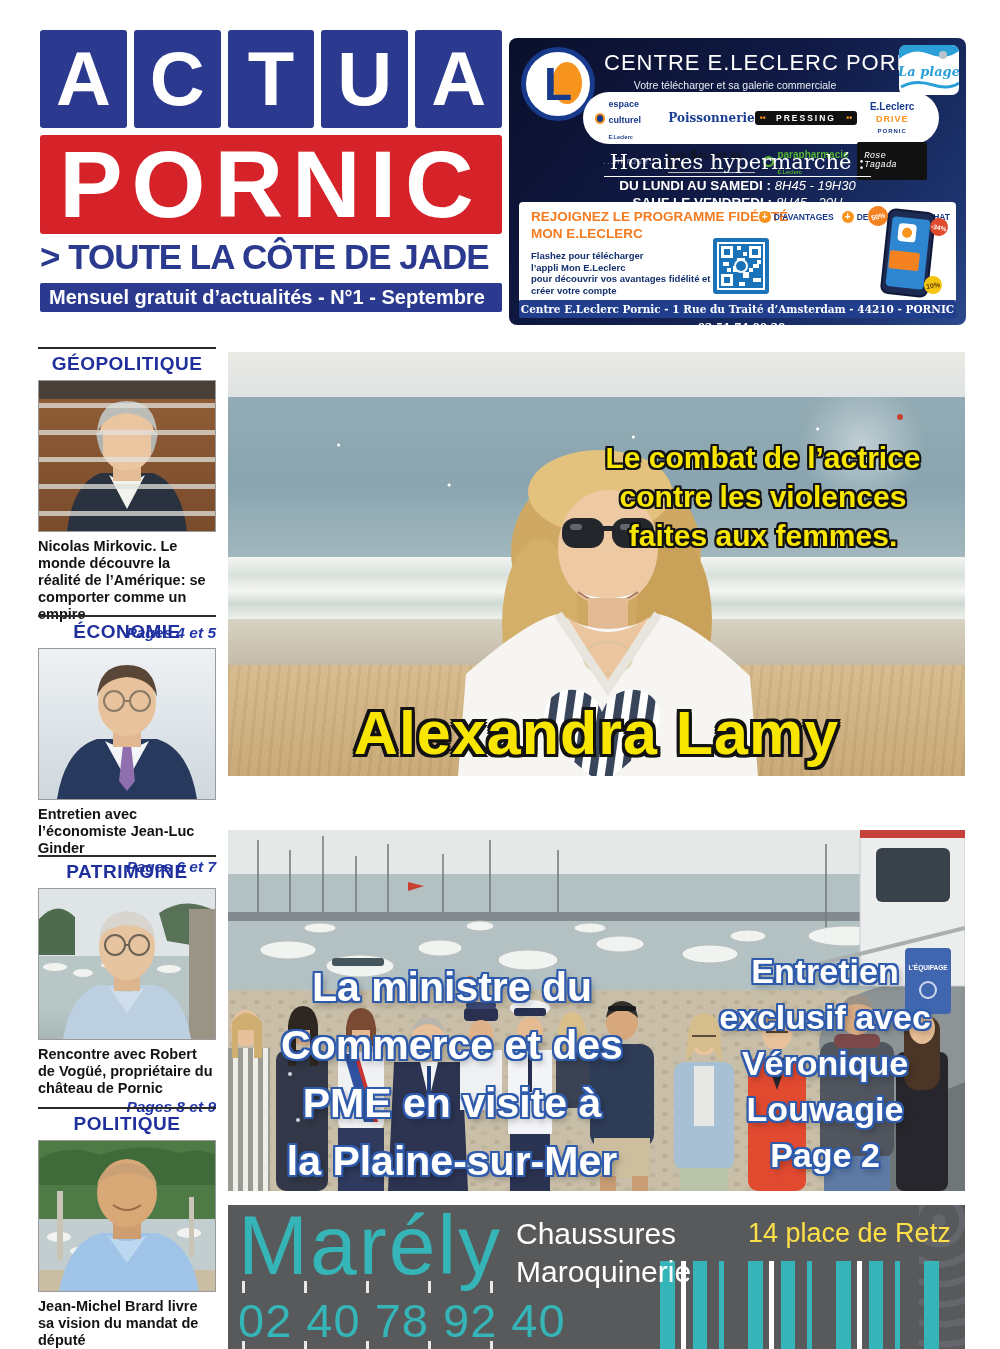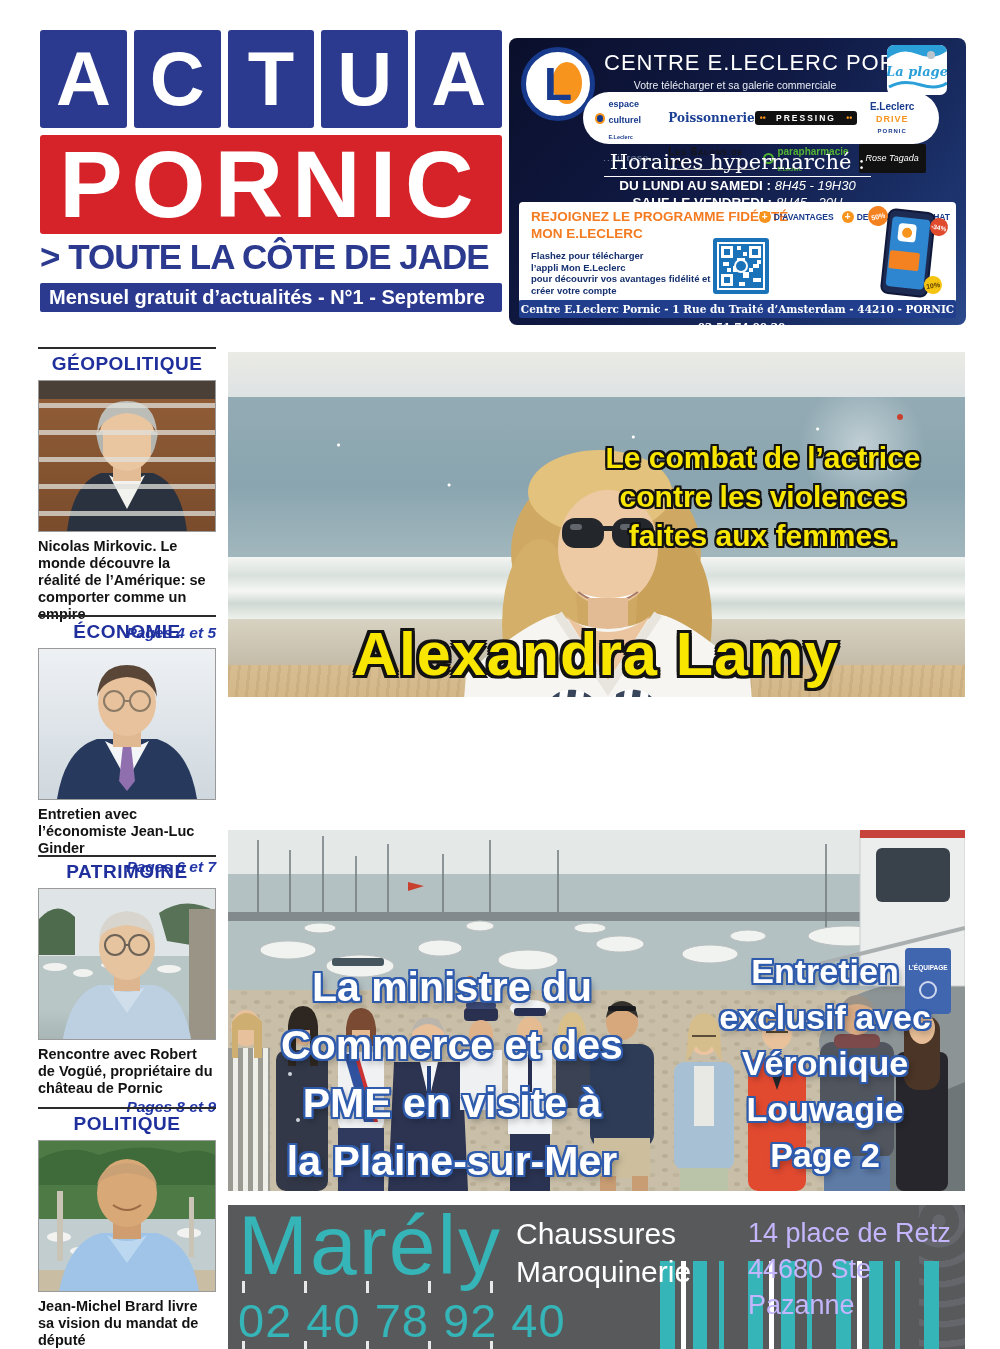--- a/index.html
+++ b/index.html
@@ -21,21 +21,21 @@
   .leclerc{position:absolute;left:509px;top:38px;width:457px;height:287px;border-radius:8px;
            background:linear-gradient(130deg,#0a0f2b 0%,#101a45 45%,#1d3570 85%,#2c4a8e 100%);overflow:hidden;}
   .lec-logo{position:absolute;left:12px;top:9px;width:74px;height:74px;border-radius:50%;
             background:#fff;border:5px solid #173a8c;box-sizing:border-box;}
   .lec-logo .crescent{position:absolute;right:8px;top:10px;width:30px;height:42px;border-radius:50%;background:#f7941d;}
   .lec-logo .L{position:absolute;left:0;top:0;width:100%;height:100%;display:flex;align-items:center;justify-content:center;
                color:#173a8c;font-size:46px;font-weight:800;}
   .lec-title{position:absolute;left:95px;right:100px;top:12px;text-align:center;color:#fff;
              font-size:22px;font-weight:400;letter-spacing:1px;white-space:nowrap;}
   .lec-sub{position:absolute;left:95px;right:100px;top:41px;text-align:center;color:#e9edf5;font-size:10.5px;}
-  .laplage{position:absolute;right:19px;top:7px;width:60px;height:50px;background:#fff;border-radius:7px;overflow:hidden;}
+  .laplage{position:absolute;right:7px;top:7px;width:60px;height:50px;background:#fff;border-radius:7px;overflow:hidden;}
   .laplage svg{display:block;}
   .lec-pill{position:absolute;left:74px;top:54px;width:356px;height:52px;background:#fff;border-radius:26px;
             display:grid;grid-template-columns:1fr 1.15fr 1.05fr .95fr;grid-template-rows:1fr 1fr;
             align-items:center;justify-items:center;padding:2px 12px;box-sizing:border-box;}
   .brand{display:flex;align-items:center;gap:3px;line-height:1;}
   .brand .ec-icon{width:11px;height:11px;border-radius:50%;border:2.5px solid #f7941d;box-sizing:border-box;background:#173a8c;}
   .brand .ec-txt{color:#173a8c;font-weight:800;font-size:9px;text-align:left;}
   .brand .ec-sub{font-size:5.5px;color:#173a8c;font-weight:700;}
   .poiss{font-family:"DejaVu Serif",serif;font-weight:700;color:#1b3f94;font-size:12px;}
   .pressing{background:#111;border-radius:3px;color:#fff;font-size:8.5px;font-weight:700;letter-spacing:2px;
@@ -45,21 +45,21 @@
   .drive .d1{color:#173a8c;font-weight:800;font-size:10px;}
   .drive .d2{color:#f7941d;font-weight:800;font-size:9px;letter-spacing:1px;}
   .drive .d3{color:#173a8c;font-weight:800;font-size:6px;letter-spacing:1px;}
   .lilirose{color:#7c8aa8;font-size:9.5px;letter-spacing:1px;}
   .salons{color:#151515;font-size:10px;font-variant:small-caps;letter-spacing:1px;border-bottom:1px solid #b9b9b9;
           padding-bottom:2px;font-weight:600;}
   .para{display:flex;align-items:center;gap:3px;}
   .para .p-icon{width:11px;height:11px;border-radius:50%;border:2.5px solid #53b332;box-sizing:border-box;}
   .para .p-txt{color:#53b332;font-weight:800;font-size:10px;}
   .para .p-sub{color:#53b332;font-size:5.5px;font-weight:700;}
-  .rose{background:#111;border-radius:2px;color:#fff;font-family:Liberation Sans, sans-serif;font-style:italic;
+  .rose{background:#111;border-radius:2px;color:#fff;font-family:Liberation Mono, monospace;font-style:italic;
         font-size:9px;padding:10px 7px;}
   .hours-title{position:absolute;left:0;right:0;top:112px;text-align:center;}
   .hours-title span{font-family:"DejaVu Serif",serif;color:#fff;font-size:21px;border-bottom:1.5px solid #fff;
                     padding:0 6px 2px;}
   .hour-line{position:absolute;left:0;right:0;text-align:center;color:#fff;font-size:13.5px;font-weight:800;}
   .hour-line i{font-weight:400;font-style:italic;font-size:13px;}
   .fid-box{position:absolute;left:10px;top:164px;width:437px;height:101px;background:#fff;border-radius:4px;}
   .fid-l1{position:absolute;left:12px;top:7px;color:#f47b20;font-size:13.5px;font-weight:800;}
   .fid-l2{position:absolute;left:12px;top:24px;color:#f47b20;font-size:13.5px;font-weight:800;}
   .fid-benefits{position:absolute;right:6px;top:9px;display:flex;gap:8px;align-items:center;}
@@ -103,21 +103,21 @@
     text-shadow:-2px -2px 0 #121212,2px -2px 0 #121212,-2px 2px 0 #121212,2px 2px 0 #121212,
                 -2px 0 0 #121212,2px 0 0 #121212,0 -2px 0 #121212,0 2px 0 #121212;}
   .outline-yellow-big{color:#f8e600;font-weight:800;
     text-shadow:-3px -3px 0 #121212,3px -3px 0 #121212,-3px 3px 0 #121212,3px 3px 0 #121212,
                 -3px 0 0 #121212,3px 0 0 #121212,0 -3px 0 #121212,0 3px 0 #121212;}
   .outline-blue{color:#fff;font-weight:800;
     text-shadow:-2px -2px 0 #2f5bad,2px -2px 0 #2f5bad,-2px 2px 0 #2f5bad,2px 2px 0 #2f5bad,
                 -2px 0 0 #2f5bad,2px 0 0 #2f5bad,0 -2px 0 #2f5bad,0 2px 0 #2f5bad,3px 4px 7px rgba(0,0,0,.35);}
 
   
-  .photo1{position:absolute;left:228px;top:352px;width:737px;height:345px;overflow:hidden;background:#8b5cf6;}
+  .photo1{position:absolute;left:228px;top:352px;width:737px;height:424px;overflow:hidden;background:#8b5cf6;}
   .beach-sky{position:absolute;left:0;top:0;right:0;height:45px;background:linear-gradient(180deg,#ebebe5,#dde2e3);}
   .beach-sea{position:absolute;left:0;top:45px;right:0;height:160px;
      background-image:
        radial-gradient(circle 90px at 86% 30%,rgba(255,255,255,.45),transparent 70%),
        radial-gradient(circle 2px at 15% 30%,#fff 0 1px,transparent 2px),
        radial-gradient(circle 2px at 30% 55%,#fff 0 1px,transparent 2px),
        radial-gradient(circle 2px at 55% 25%,#fff 0 1px,transparent 2px),
        radial-gradient(circle 2px at 70% 65%,#fff 0 1px,transparent 2px),
        radial-gradient(circle 2px at 90% 45%,#fff 0 1px,transparent 2px),
        radial-gradient(circle 2px at 80% 20%,#fff 0 1px,transparent 2px),
@@ -142,21 +142,21 @@
   
   .marely{position:absolute;left:228px;top:1205px;width:737px;height:144px;background:#58595b;overflow:hidden;}
   .marely .damask{position:absolute;right:0;top:0;width:46px;height:100%;
      background:repeating-radial-gradient(circle at 20px 16px,#65666b 0 6px,#58595b 7px 20px);}
   .marely-name{position:absolute;left:10px;top:-8px;color:#35b5b8;font-size:84px;font-weight:400;letter-spacing:2px;}
   .marely-phone{position:absolute;left:10px;top:88px;color:#35b5b8;font-size:47px;font-weight:400;letter-spacing:1px;}
   .marely-ticks{position:absolute;height:12px;background:repeating-linear-gradient(90deg,#e8e8e8 0 3px,transparent 3px 62px);}
   .t1{left:14px;top:76px;width:300px;}
   .t2{left:14px;top:136px;width:300px;}
   .marely-cat{position:absolute;left:288px;top:10px;color:#fff;font-size:30px;line-height:38px;}
-  .marely-addr{position:absolute;left:520px;top:10px;color:#c4b5fd;font-size:27px;line-height:36px;}
+  .marely-addr{position:absolute;left:520px;top:10px;color:#fde047;font-size:27px;line-height:36px;}
   .barcode{position:absolute;left:432px;top:56px;right:20px;height:88px;
      background:repeating-linear-gradient(90deg,#35b5b8 0 15px,transparent 15px 21px,#fff 21px 26px,
         transparent 26px 33px,#35b5b8 33px 47px,transparent 47px 59px,#35b5b8 59px 64px,transparent 64px 88px);}
 </style>
 </head>
 <body>
 
 <div class="page">
 
   <header class="masthead">
@@ -585,17 +585,16 @@
     <div class="marely-name">Marély</div>
     <div class="marely-ticks t1"></div>
     <div class="marely-phone">02 40 78 92 40</div>
     <div class="marely-ticks t2"></div>
     <div class="marely-cat">
       <div>Chaussures</div>
       <div>Maroquinerie</div>
     </div>
     <div class="marely-addr">
       <div>14 place de Retz</div>
-      <div>44680 Ste Pazanne</div>
     </div>
   </footer>
 
 </div>
 
 </body></html>

